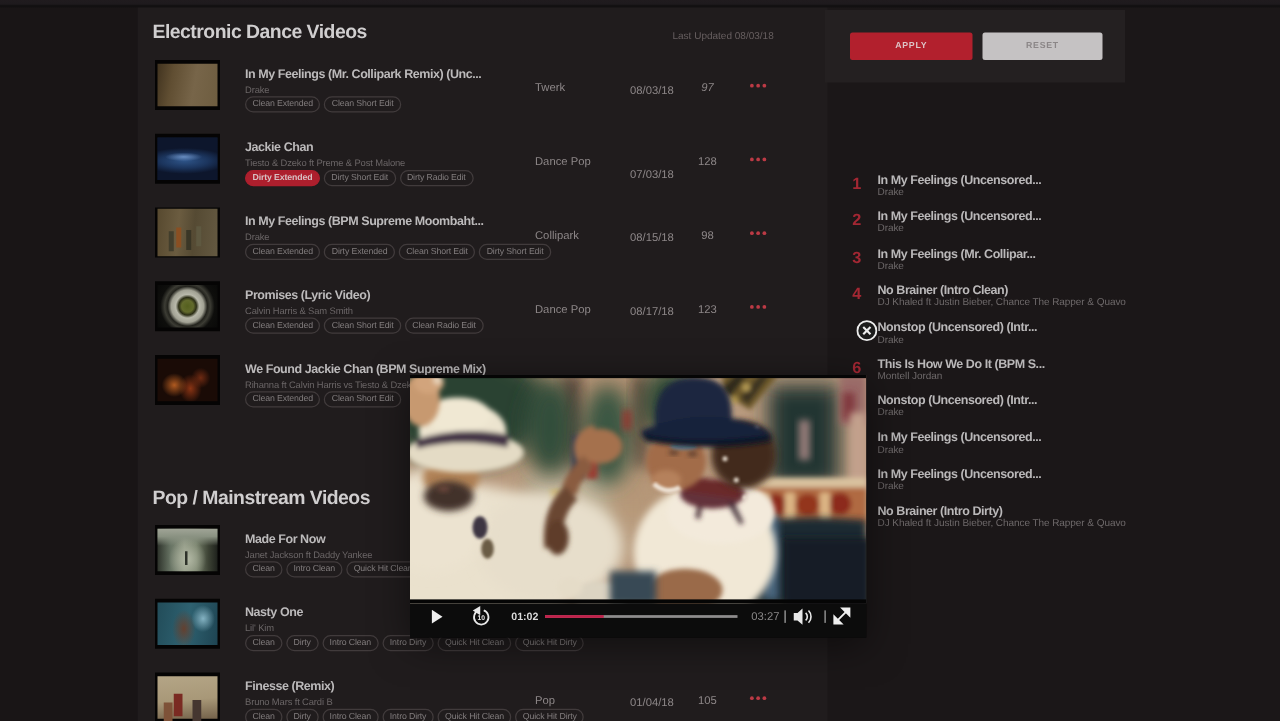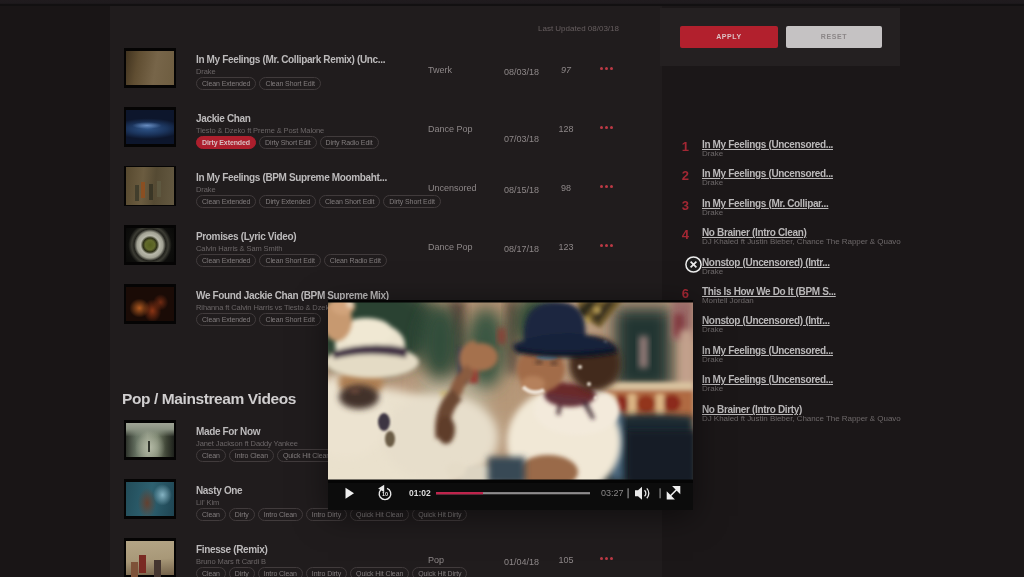--- a/index.html
+++ b/index.html
@@ -35,34 +35,35 @@
 .t-room .im:after { content:""; position:absolute; left:32%; top:40%; width:8%; height:42%; background:#8a4f22; box-shadow:8px 2px 0 #3a3626, -6px 3px 0 #423e2c, 16px -1px 0 #5e5840; }
 .t-street .im:after { content:""; position:absolute; left:45%; top:54%; width:6%; height:30%; background:#2e322a; }
 .t-fin .im:after { content:""; position:absolute; left:28%; top:42%; width:13%; height:52%; background:#7a2a22; box-shadow:15px 5px 0 #453630, -8px 7px 0 #7e5238; }
 
 #filtercard { left:660px; top:8px; width:240px; height:58px; background:#242021; }
 #btn-apply { left:680px; top:26px; width:98px; height:22px; background:#b2202d; color:#ddc3c6; font-size:7px; font-weight:bold; text-align:center; line-height:22px; letter-spacing:0.6px; border-radius:2px; }
 #btn-reset { left:786px; top:26px; width:96px; height:22px; background:#c5c2c3; color:#8b8687; font-size:7px; font-weight:bold; text-align:center; line-height:22px; letter-spacing:0.6px; border-radius:2px; }
 #top10card { left:663px; top:94px; width:252px; height:483px; background:#242021; }
 #top10card h2 { position:absolute; left:19px; top:9px; font-size:15px; font-weight:bold; color:#cbc9ca; }
 .t10num { position:absolute; width:26px; text-align:right; font-size:13px; font-weight:bold; color:#a32733; }
-.t10tit { position:absolute; left:39px; font-size:10px; font-weight:bold; color:#bab8b9; letter-spacing:-0.35px; white-space:nowrap;text-decoration:underline; }
+.t10tit { position:absolute; left:39px; font-size:10px; font-weight:bold; color:#bab8b9; letter-spacing:-0.35px; white-space:nowrap; }
 .t10art { position:absolute; left:39px; font-size:8px; color:#6e696a; letter-spacing:-0.05px; white-space:nowrap; }
 
 #modal { left:328px; top:264px; width:365px; height:210px; background:#000; box-shadow:0 6px 30px rgba(0,0,0,0.5);margin-top:36px; }
 #vidbar { position:absolute; left:0; top:183px; width:365px; height:27px; background:#0c0c0c; }
 #closebtn { left:685px; top:256px; width:17px; height:17px; }
 </style>
 </head>
 <body>
 <div id="page">
   <div id="maincol" class="abs"></div>
   <div id="sidebar" class="abs"></div>
   <div id="topstrip" class="abs"></div>
 
+  <h1 class="sec" style="left:122px; top:17px;">Electronic Dance Videos</h1>
   <div id="lastupd" class="abs" style="left:538px; top:24px;">Last Updated 08/03/18</div>
 
   <div id="rows1">
   <div class="thumb t-tan" style="top:48px;">
         <div class="im"></div>
       </div>
   <div class="rowtit" style="top:54px;">In My Feelings (Mr. Collipark Remix) (Unc...</div>
   <div class="rowart" style="top:67px;">Drake</div>
   <div class="tags" style="top:77px;"><span class="tag">Clean Extended</span><span class="tag">Clean Short Edit</span></div>
   <div class="genre" style="left:428px; top:65px;">Twerk</div>
@@ -78,21 +79,21 @@
   <div class="genre" style="left:428px; top:124px;">Dance Pop</div>
   <div class="gdate" style="left:504px; top:134px;">07/03/18</div>
   <div class="gcount" style="left:556px; top:124px; width:20px; text-align:center;">128</div>
   <div class="dots" style="left:600px; top:126px;"><span></span><span></span><span></span></div>
   <div class="thumb t-room" style="top:166px;">
         <div class="im"></div>
       </div>
   <div class="rowtit" style="top:172px;">In My Feelings (BPM Supreme Moombaht...</div>
   <div class="rowart" style="top:185px;">Drake</div>
   <div class="tags" style="top:195px;"><span class="tag">Clean Extended</span><span class="tag">Dirty Extended</span><span class="tag">Clean Short Edit</span><span class="tag">Dirty Short Edit</span></div>
-  <div class="genre" style="left:428px; top:183px;">Uncensored</div>
+  <div class="genre" style="left:428px; top:183px;">Collipark</div>
   <div class="gdate" style="left:504px; top:185px;">08/15/18</div>
   <div class="gcount" style="left:556px; top:183px; width:20px; text-align:center;">98</div>
   <div class="dots" style="left:600px; top:185px;"><span></span><span></span><span></span></div>
   <div class="thumb t-kal" style="top:225px;">
         <div class="im"></div>
       </div>
   <div class="rowtit" style="top:231px;">Promises (Lyric Video)</div>
   <div class="rowart" style="top:244px;">Calvin Harris &amp; Sam Smith</div>
   <div class="tags" style="top:254px;"><span class="tag">Clean Extended</span><span class="tag">Clean Short Edit</span><span class="tag">Clean Radio Edit</span></div>
   <div class="genre" style="left:428px; top:242px;">Dance Pop</div>

